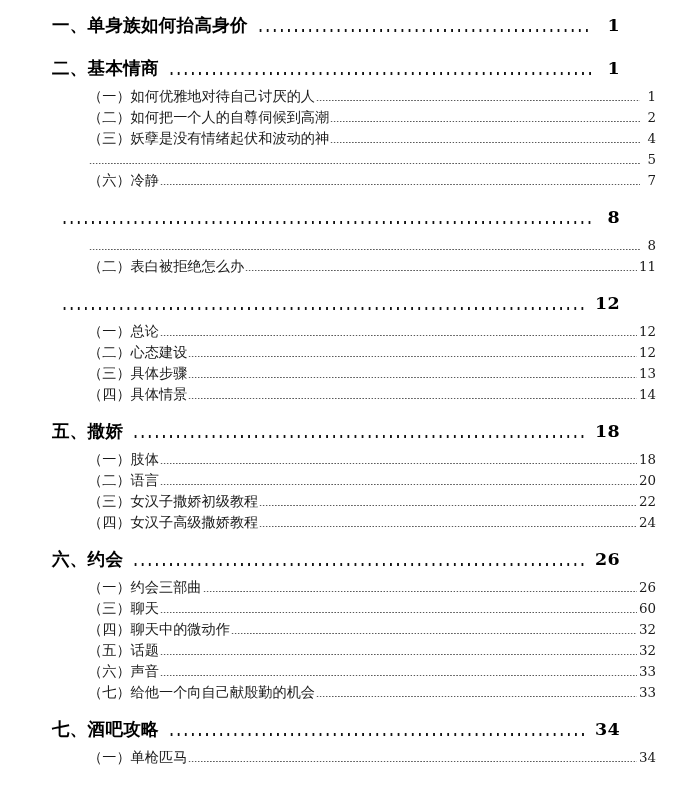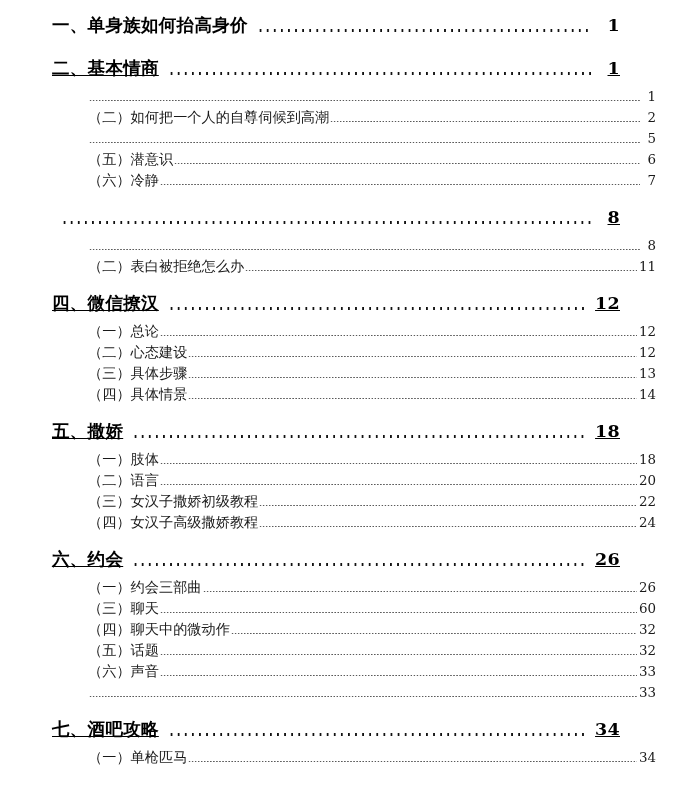--- a/index.html
+++ b/index.html
@@ -112,59 +112,60 @@
   }
   .lvl2 .page {
     font-size: 13.4px;
     line-height: 21px;
     min-width: 14px;
   }
 
   
   .block + .block { margin-top: 0; }
   .sub-list { margin-top: 1px; }
-  .lvl1.with-gap-before { margin-top: 9px; text-decoration: underline; }
+  .lvl1.with-gap-before { margin-top: 9px; }
 </style>
 </head>
 <body>
 
 <div id="toc">
     <div class="block">
       <div class="entry lvl1">
         <span class="title">一、单身族如何抬高身价</span>
         <span class="leader"></span>
         <span class="page">1</span>
       </div>
     </div>
     <div class="block">
       <div class="entry lvl1 with-gap-before">
         <span class="title">二、基本情商</span>
         <span class="leader"></span>
         <span class="page">1</span>
       </div>
       <div class="sub-list">
         <div class="entry lvl2">
+          <span class="title">（一）如何优雅地对待自己讨厌的人</span>
           <span class="leader"></span>
           <span class="page">1</span>
         </div>
         <div class="entry lvl2">
           <span class="title">（二）如何把一个人的自尊伺候到高潮</span>
           <span class="leader"></span>
           <span class="page">2</span>
         </div>
         <div class="entry lvl2">
+          <span class="title">（三）妖孽是没有情绪起伏和波动的神</span>
+          <span class="leader"></span>
+          <span class="page">4</span>
+        </div>
+        <div class="entry lvl2">
           <span class="leader"></span>
           <span class="page">5</span>
         </div>
         <div class="entry lvl2">
-          <span class="title">（五）潜意识</span>
-          <span class="leader"></span>
-          <span class="page">6</span>
-        </div>
-        <div class="entry lvl2">
           <span class="title">（六）冷静</span>
           <span class="leader"></span>
           <span class="page">7</span>
         </div>
       </div>
     </div>
     <div class="block">
       <div class="entry lvl1 with-gap-before">
         <span class="leader"></span>
         <span class="page">8</span>
@@ -176,21 +177,20 @@
         </div>
         <div class="entry lvl2">
           <span class="title">（二）表白被拒绝怎么办</span>
           <span class="leader"></span>
           <span class="page">11</span>
         </div>
       </div>
     </div>
     <div class="block">
       <div class="entry lvl1 with-gap-before">
-        <span class="title">四、微信撩汉</span>
         <span class="leader"></span>
         <span class="page">12</span>
       </div>
       <div class="sub-list">
         <div class="entry lvl2">
           <span class="title">（一）总论</span>
           <span class="leader"></span>
           <span class="page">12</span>
         </div>
         <div class="entry lvl2">
@@ -265,20 +265,21 @@
           <span class="title">（五）话题</span>
           <span class="leader"></span>
           <span class="page">32</span>
         </div>
         <div class="entry lvl2">
           <span class="title">（六）声音</span>
           <span class="leader"></span>
           <span class="page">33</span>
         </div>
         <div class="entry lvl2">
+          <span class="title">（七）给他一个向自己献殷勤的机会</span>
           <span class="leader"></span>
           <span class="page">33</span>
         </div>
       </div>
     </div>
     <div class="block">
       <div class="entry lvl1 with-gap-before">
         <span class="title">七、酒吧攻略</span>
         <span class="leader"></span>
         <span class="page">34</span>

